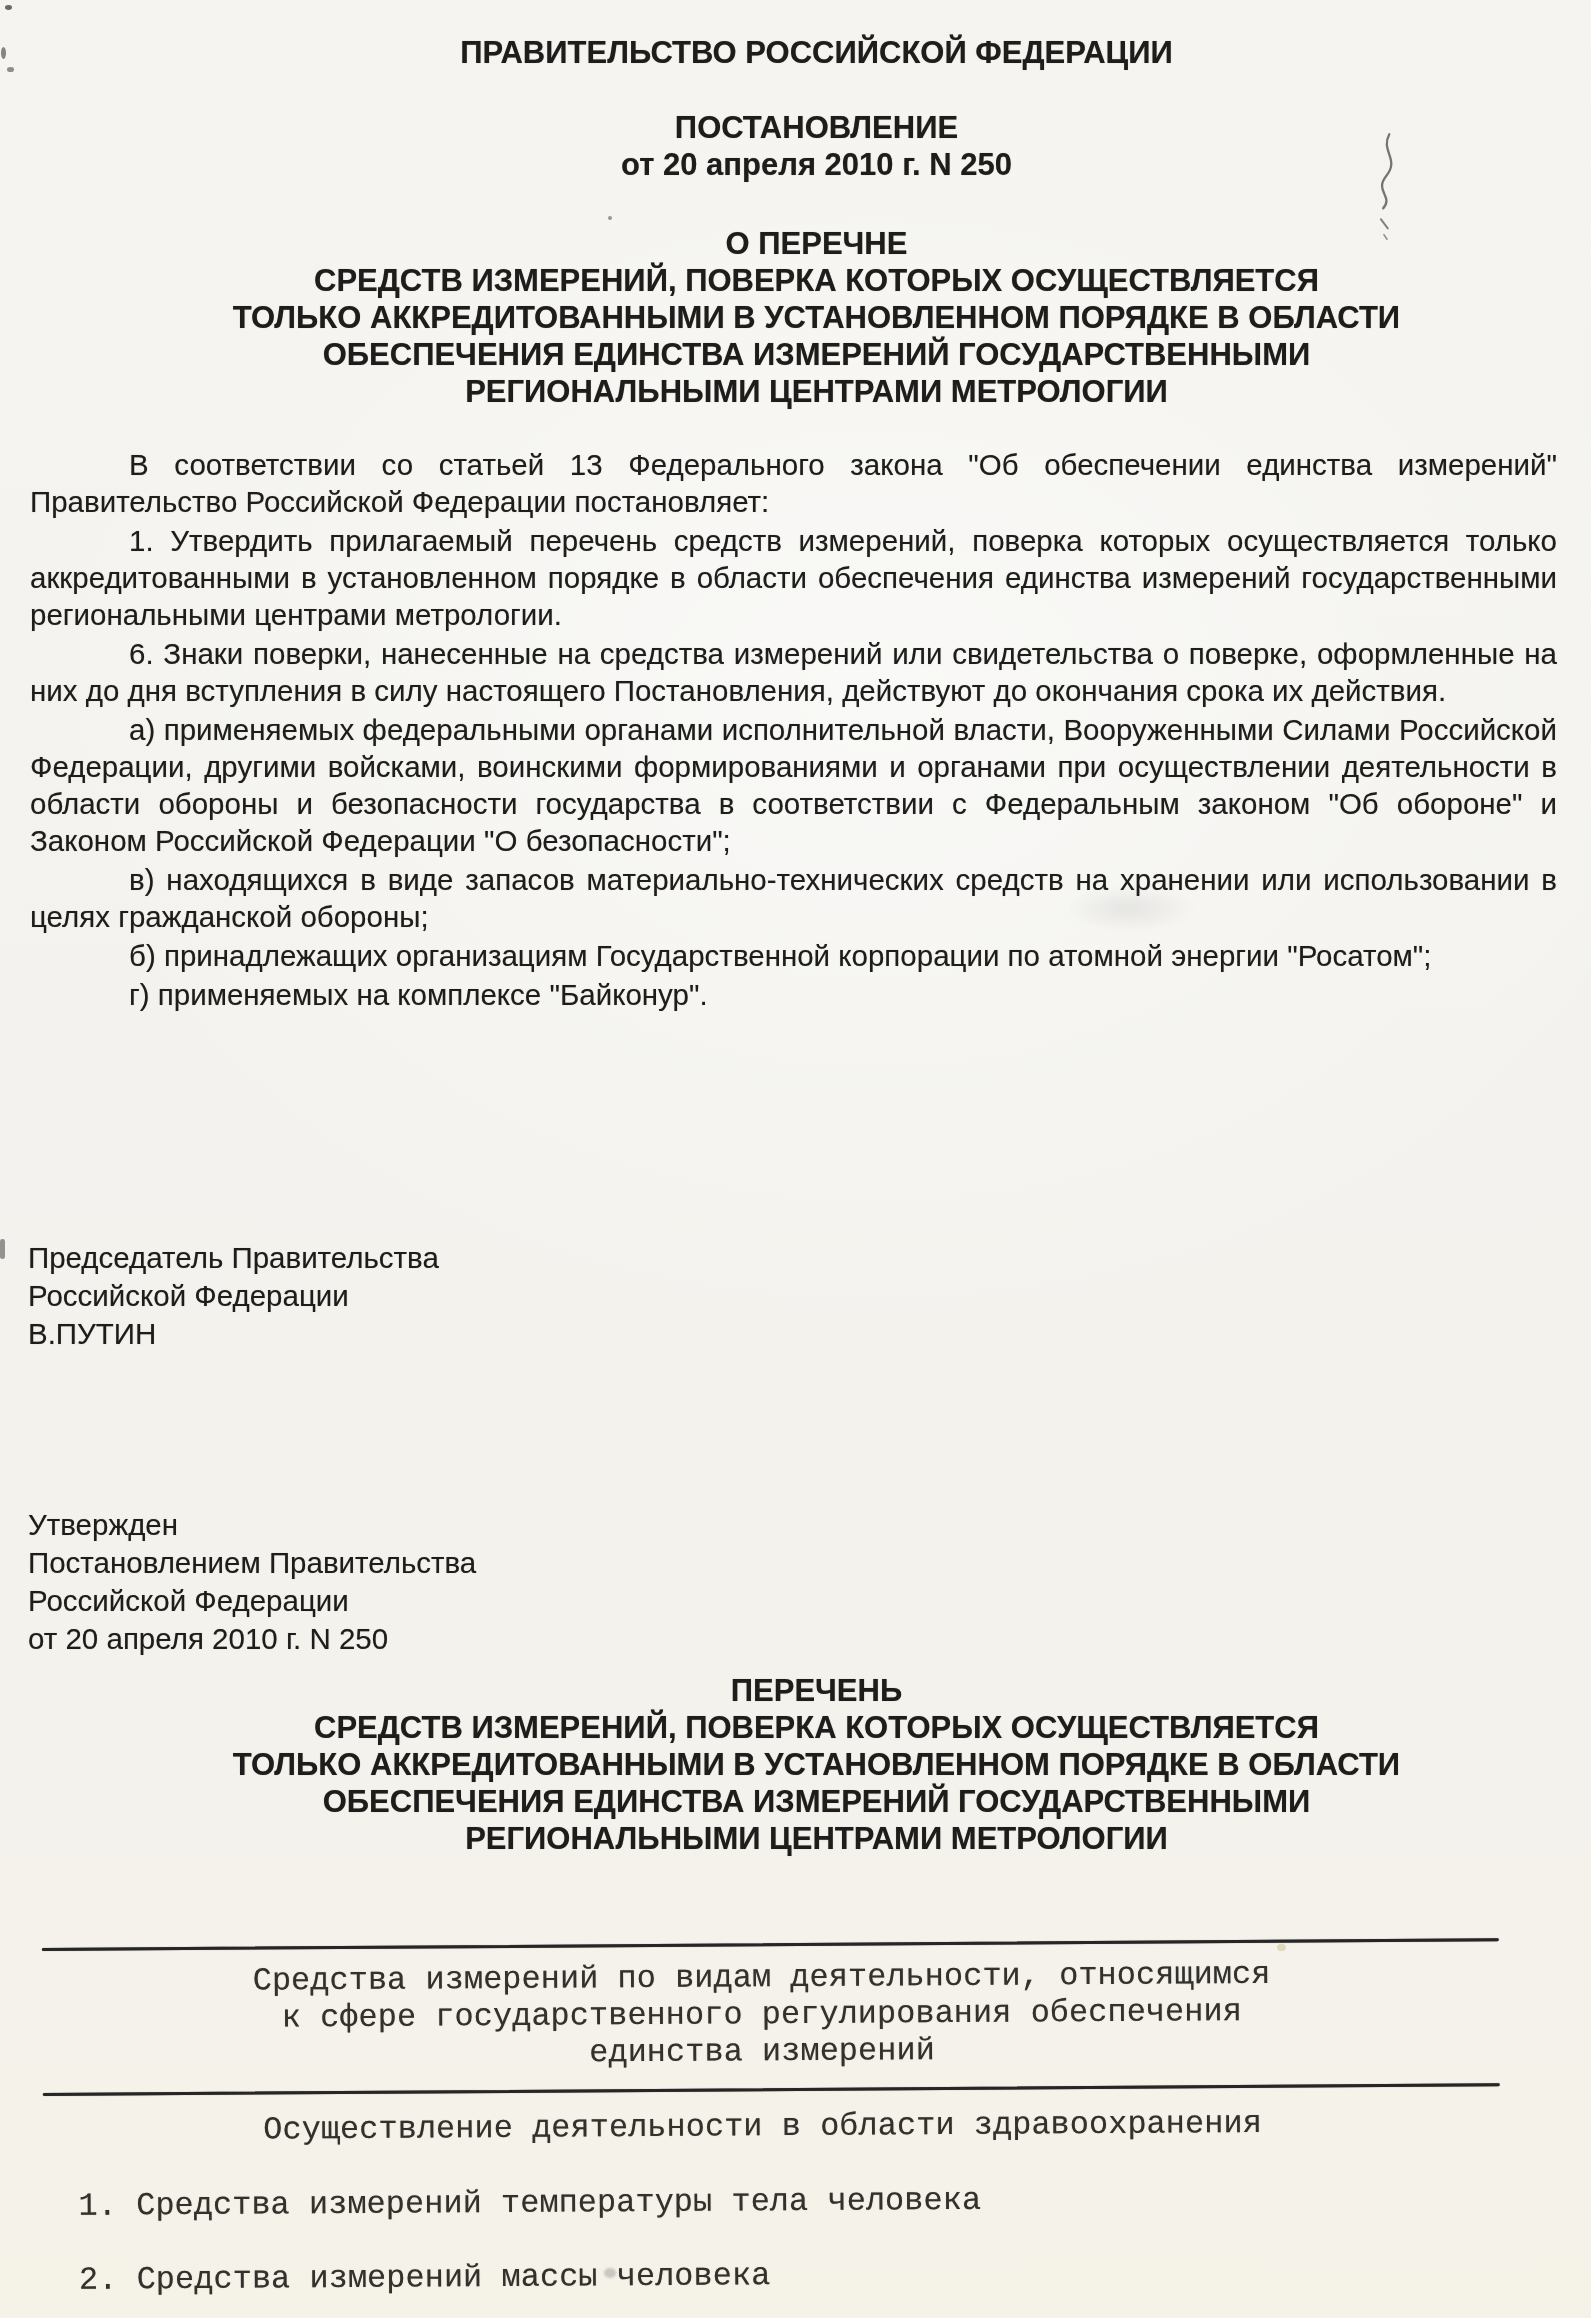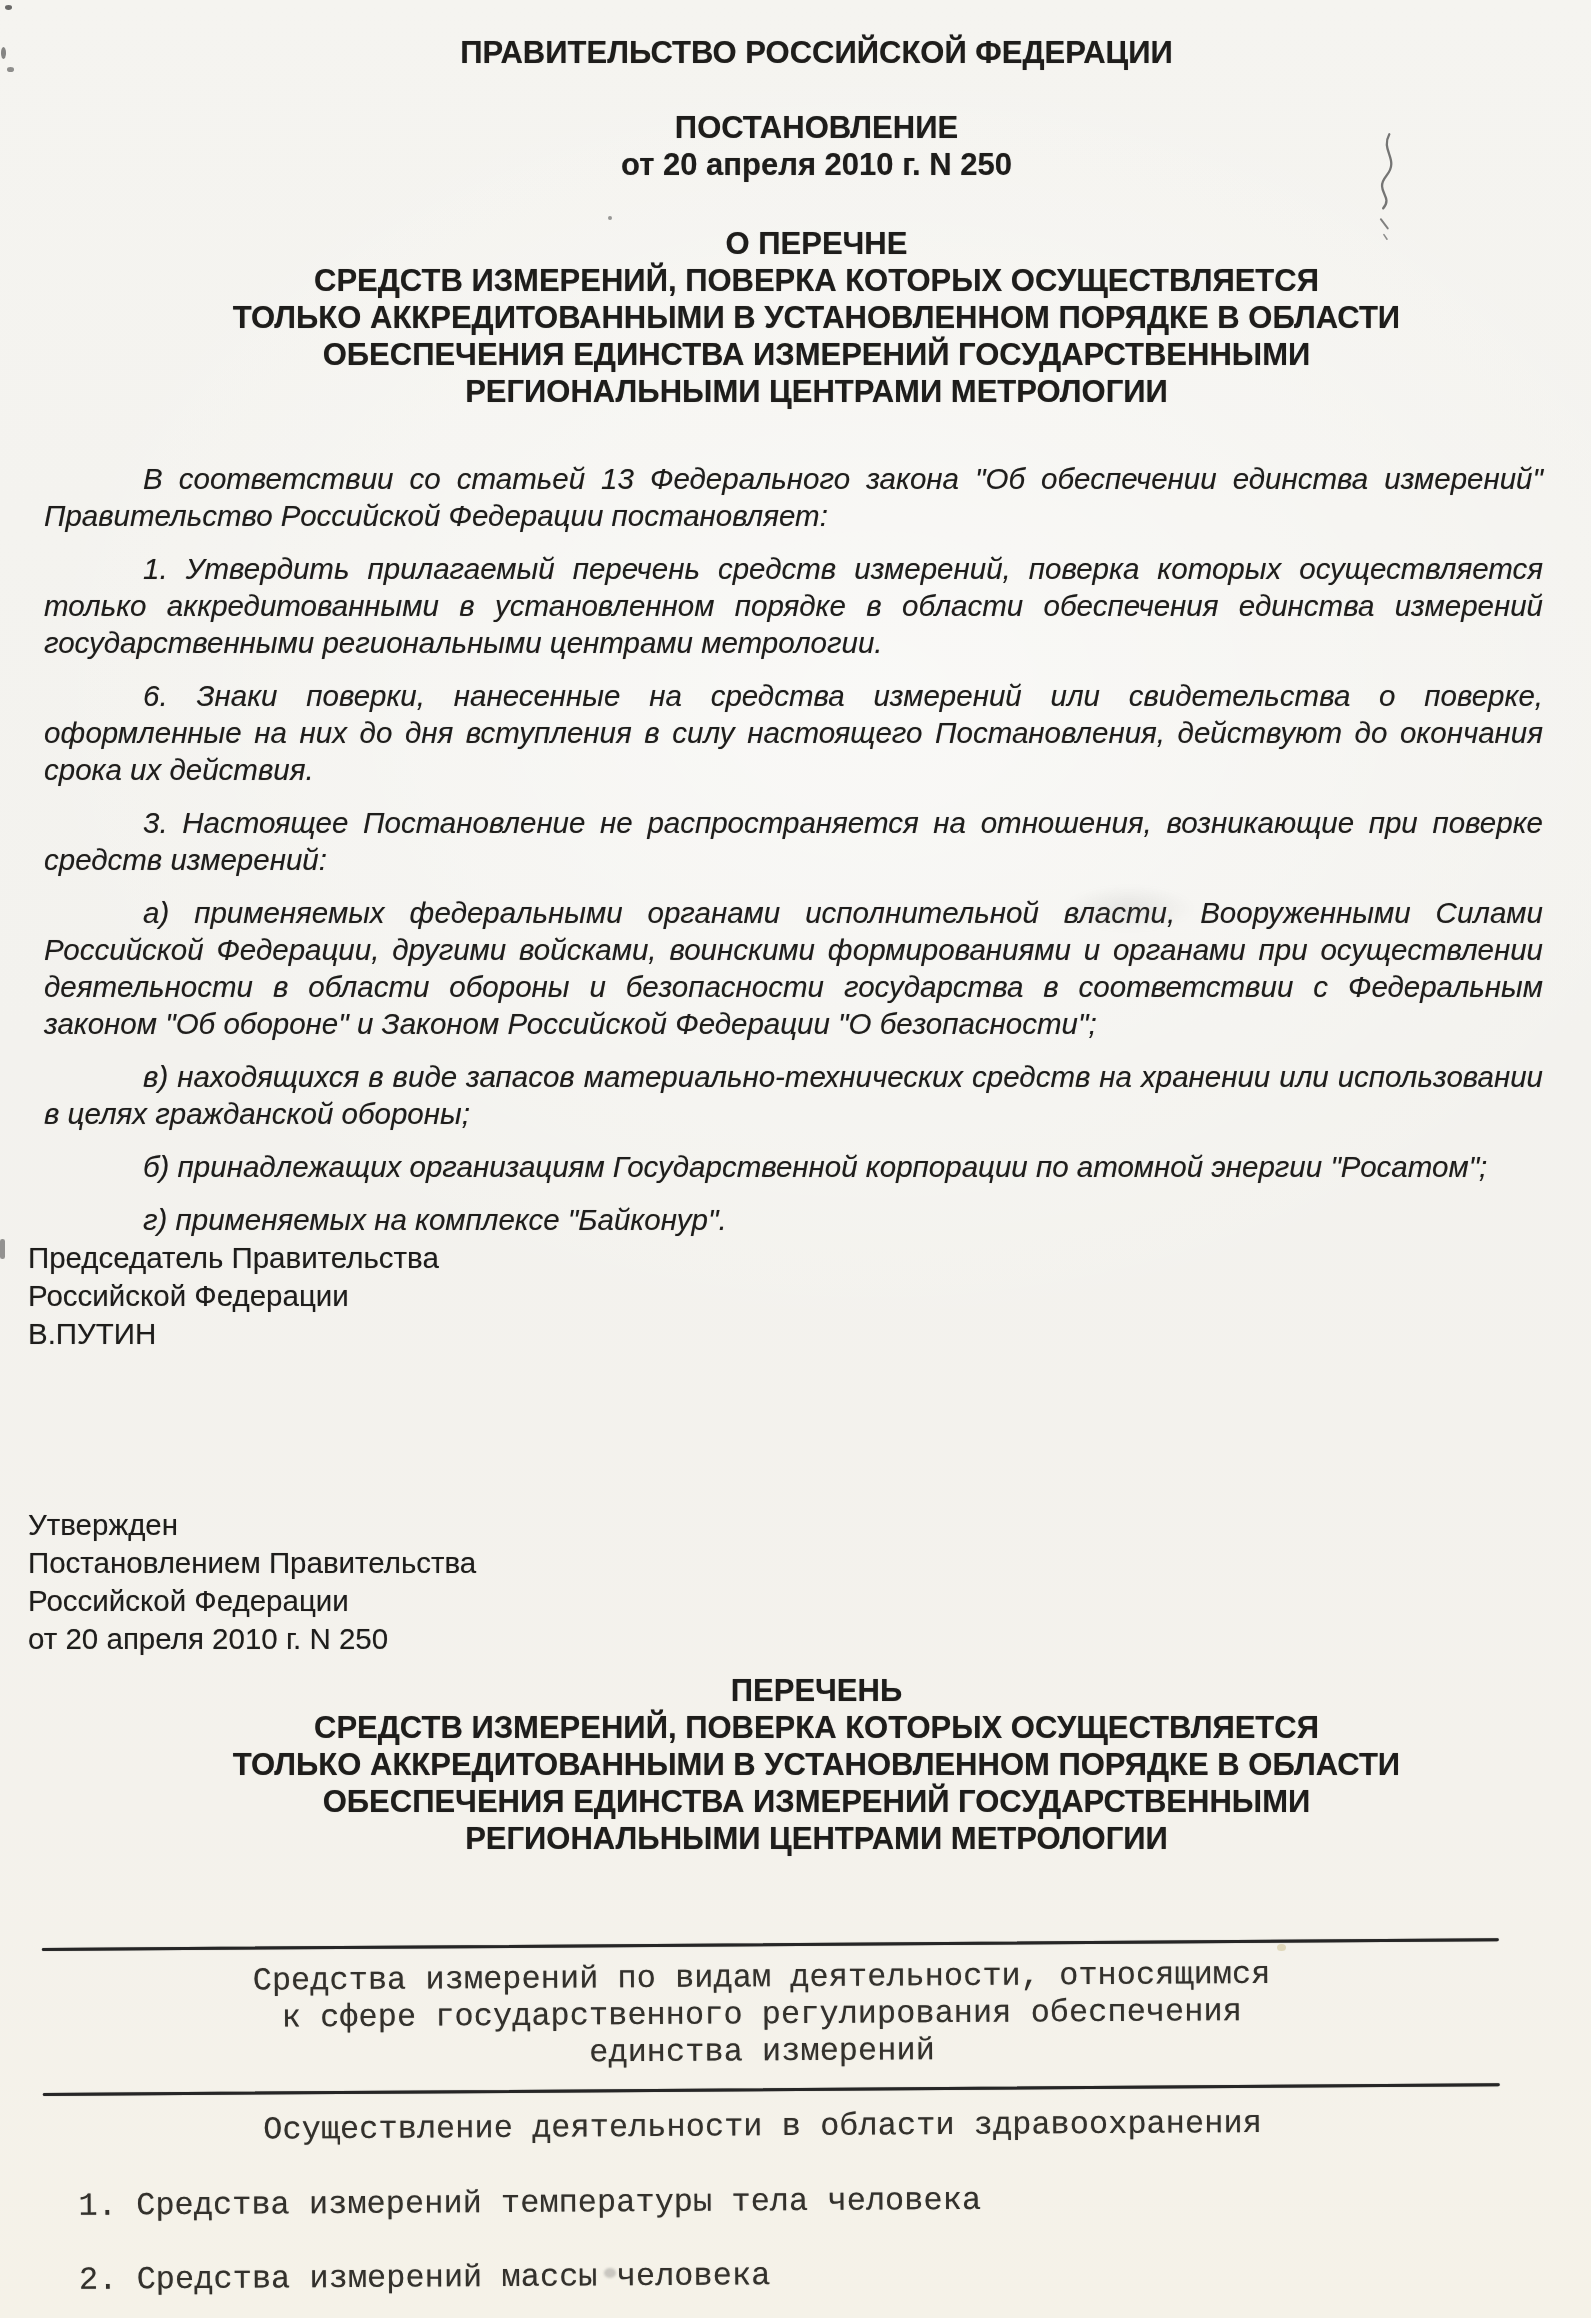--- a/index.html
+++ b/index.html
@@ -36,21 +36,21 @@
     top: 225px; left: 0; width: 1591px;
     font-size: 31px; line-height: 37px;
     text-shadow: 0 0 0.8px rgba(20,20,20,0.45);
   }
   .body-text {
     top: 444px; left: 28px; width: 1531px;
     font-size: 29.5px; line-height: 37px;
     text-align: justify;
     text-shadow: 0 0 0.8px rgba(25,25,25,0.4);
   }
-  .body-text p { margin: 16px; text-indent: 99px; font-style: italic; }
+  .body-text p { margin: 2px; text-indent: 99px; }
   .signature {
     top: 1239px; left: 28px; width: 1523px;
     font-size: 29.5px; line-height: 38px;
     text-shadow: 0 0 0.8px rgba(25,25,25,0.4);
   }
   .approval {
     top: 1506px; left: 28px; width: 1532px;
     font-size: 29.5px; line-height: 38px;
     text-shadow: 0 0 0.8px rgba(25,25,25,0.4);
   }
@@ -122,21 +122,20 @@
     <div>СРЕДСТВ ИЗМЕРЕНИЙ, ПОВЕРКА КОТОРЫХ ОСУЩЕСТВЛЯЕТСЯ</div>
     <div>ТОЛЬКО АККРЕДИТОВАННЫМИ В УСТАНОВЛЕННОМ ПОРЯДКЕ В ОБЛАСТИ</div>
     <div>ОБЕСПЕЧЕНИЯ ЕДИНСТВА ИЗМЕРЕНИЙ ГОСУДАРСТВЕННЫМИ</div>
     <div>РЕГИОНАЛЬНЫМИ ЦЕНТРАМИ МЕТРОЛОГИИ</div>
   </div>
 
   <div class="abs body-text sans">
     <p>В соответствии со статьей 13 Федерального закона "Об обеспечении единства измерений" Правительство Российской Федерации постановляет:</p>
     <p>1. Утвердить прилагаемый перечень средств измерений, поверка которых осуществляется только аккредитованными в установленном порядке в области обеспечения единства измерений государственными региональными центрами метрологии.</p>
     <p>6. Знаки поверки, нанесенные на средства измерений или свидетельства о поверке, оформленные на них до дня вступления в силу настоящего Постановления, действуют до окончания срока их действия.</p>
-    <p>3. Настоящее Постановление не распространяется на отношения, возникающие при поверке средств измерений:</p>
     <p>а) применяемых федеральными органами исполнительной власти, Вооруженными Силами Российской Федерации, другими войсками, воинскими формированиями и органами при осуществлении деятельности в области обороны и безопасности государства в соответствии с Федеральным законом "Об обороне" и Законом Российской Федерации "О безопасности";</p>
     <p>в) находящихся в виде запасов материально-технических средств на хранении или использовании в целях гражданской обороны;</p>
     <p>б) принадлежащих организациям Государственной корпорации по атомной энергии "Росатом";</p>
     <p>г) применяемых на комплексе "Байконур".</p>
   </div>
 
   <div class="abs signature right sans">
     <div>Председатель Правительства</div>
     <div>Российской Федерации</div>
     <div>В.ПУТИН</div>

